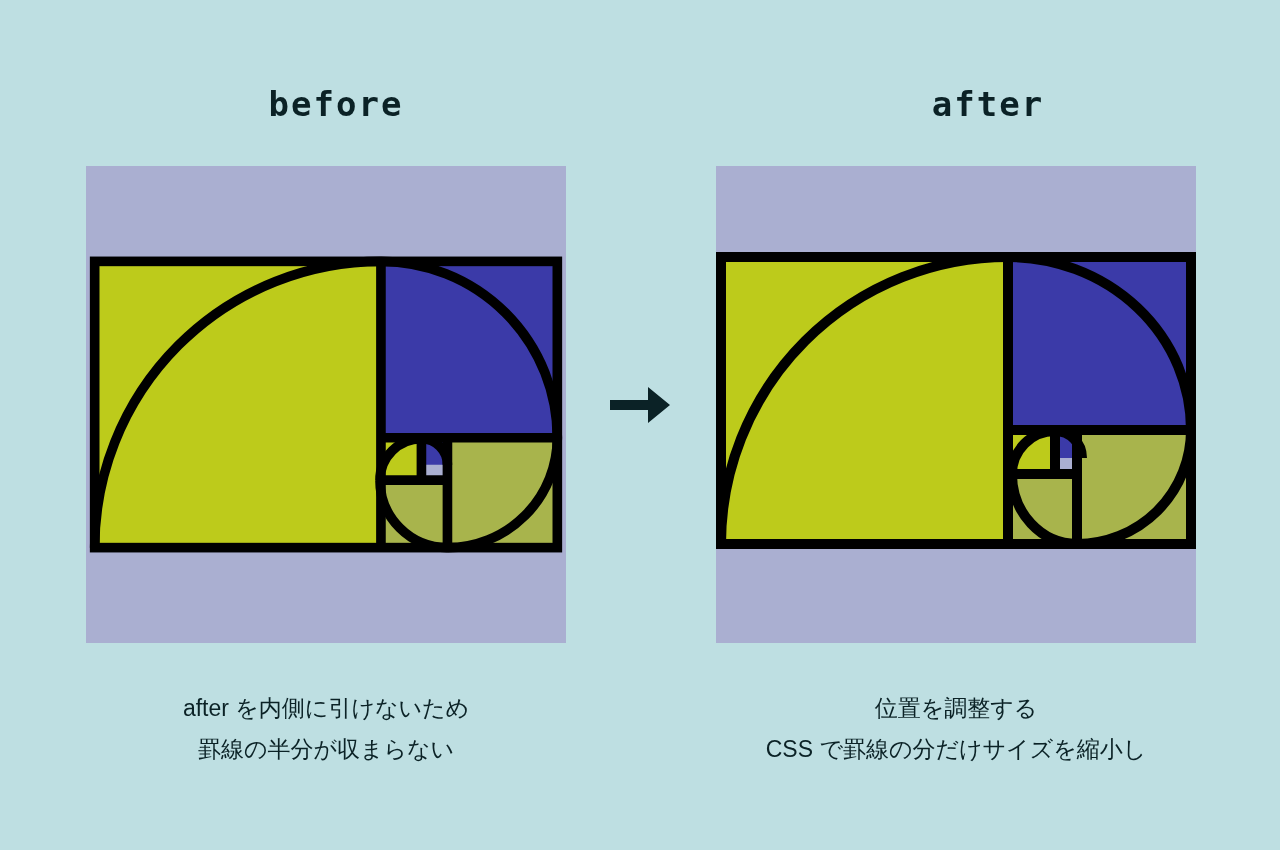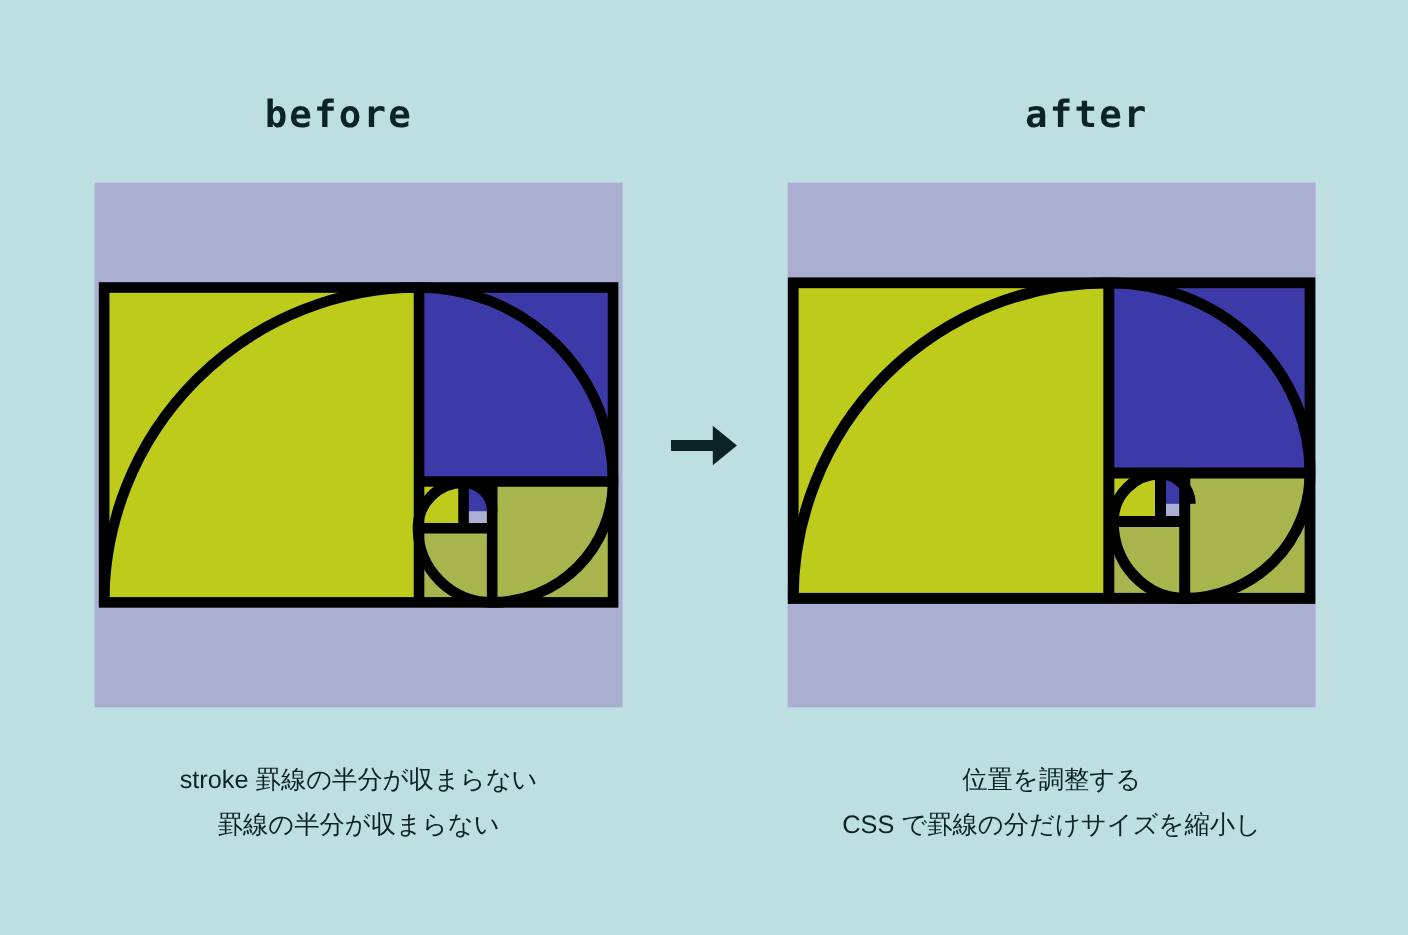--- a/index.html
+++ b/index.html
@@ -26,21 +26,21 @@
     top: 82px;
     font-family: "DejaVu Sans Mono", "Liberation Mono", monospace;
     font-size: 34px;
     font-weight: 700;
     letter-spacing: 2px;
     color: #0b2226;
     text-align: center;
     width: 480px;
     line-height: 44px;
   }
-  .heading.left  { left: 68px; }
+  .heading.left  { left: 96px; }
   .heading.right { left: 748px; }
 
   
   .panel {
     position: absolute;
     top: 166px;
     width: 480px;
     height: 477px;
     background: #aaafd1;
   }
@@ -127,21 +127,21 @@
           <path d="M 480,183 A 114,114 0 0 1 366,297"></path>
           <path d="M 366,297 A 70,70 0 0 1 296,227"></path>
           <path d="M 296,227 A 43,43 0 0 1 339,184"></path>
           <path d="M 339,184 A 27,27 0 0 1 366,211"></path>
         </g>
       </svg>
     </div>
   </div>
 
   <div class="caption left">
-    <span class="line">stroke 罫線の半分が収まらない</span>
+    <span class="line">after を内側に引けないため</span>
     <span class="line">罫線の半分が収まらない</span>
   </div>
 
   <div class="arrow">
     <svg width="64" height="40" viewBox="0 0 64 40" xmlns="http://www.w3.org/2000/svg">
       <path d="M2,15 L40,15 L40,2 L62,20 L40,38 L40,25 L2,25 Z" fill="#0b2226"></path>
     </svg>
   </div>
 
   <div class="heading right">after</div>

